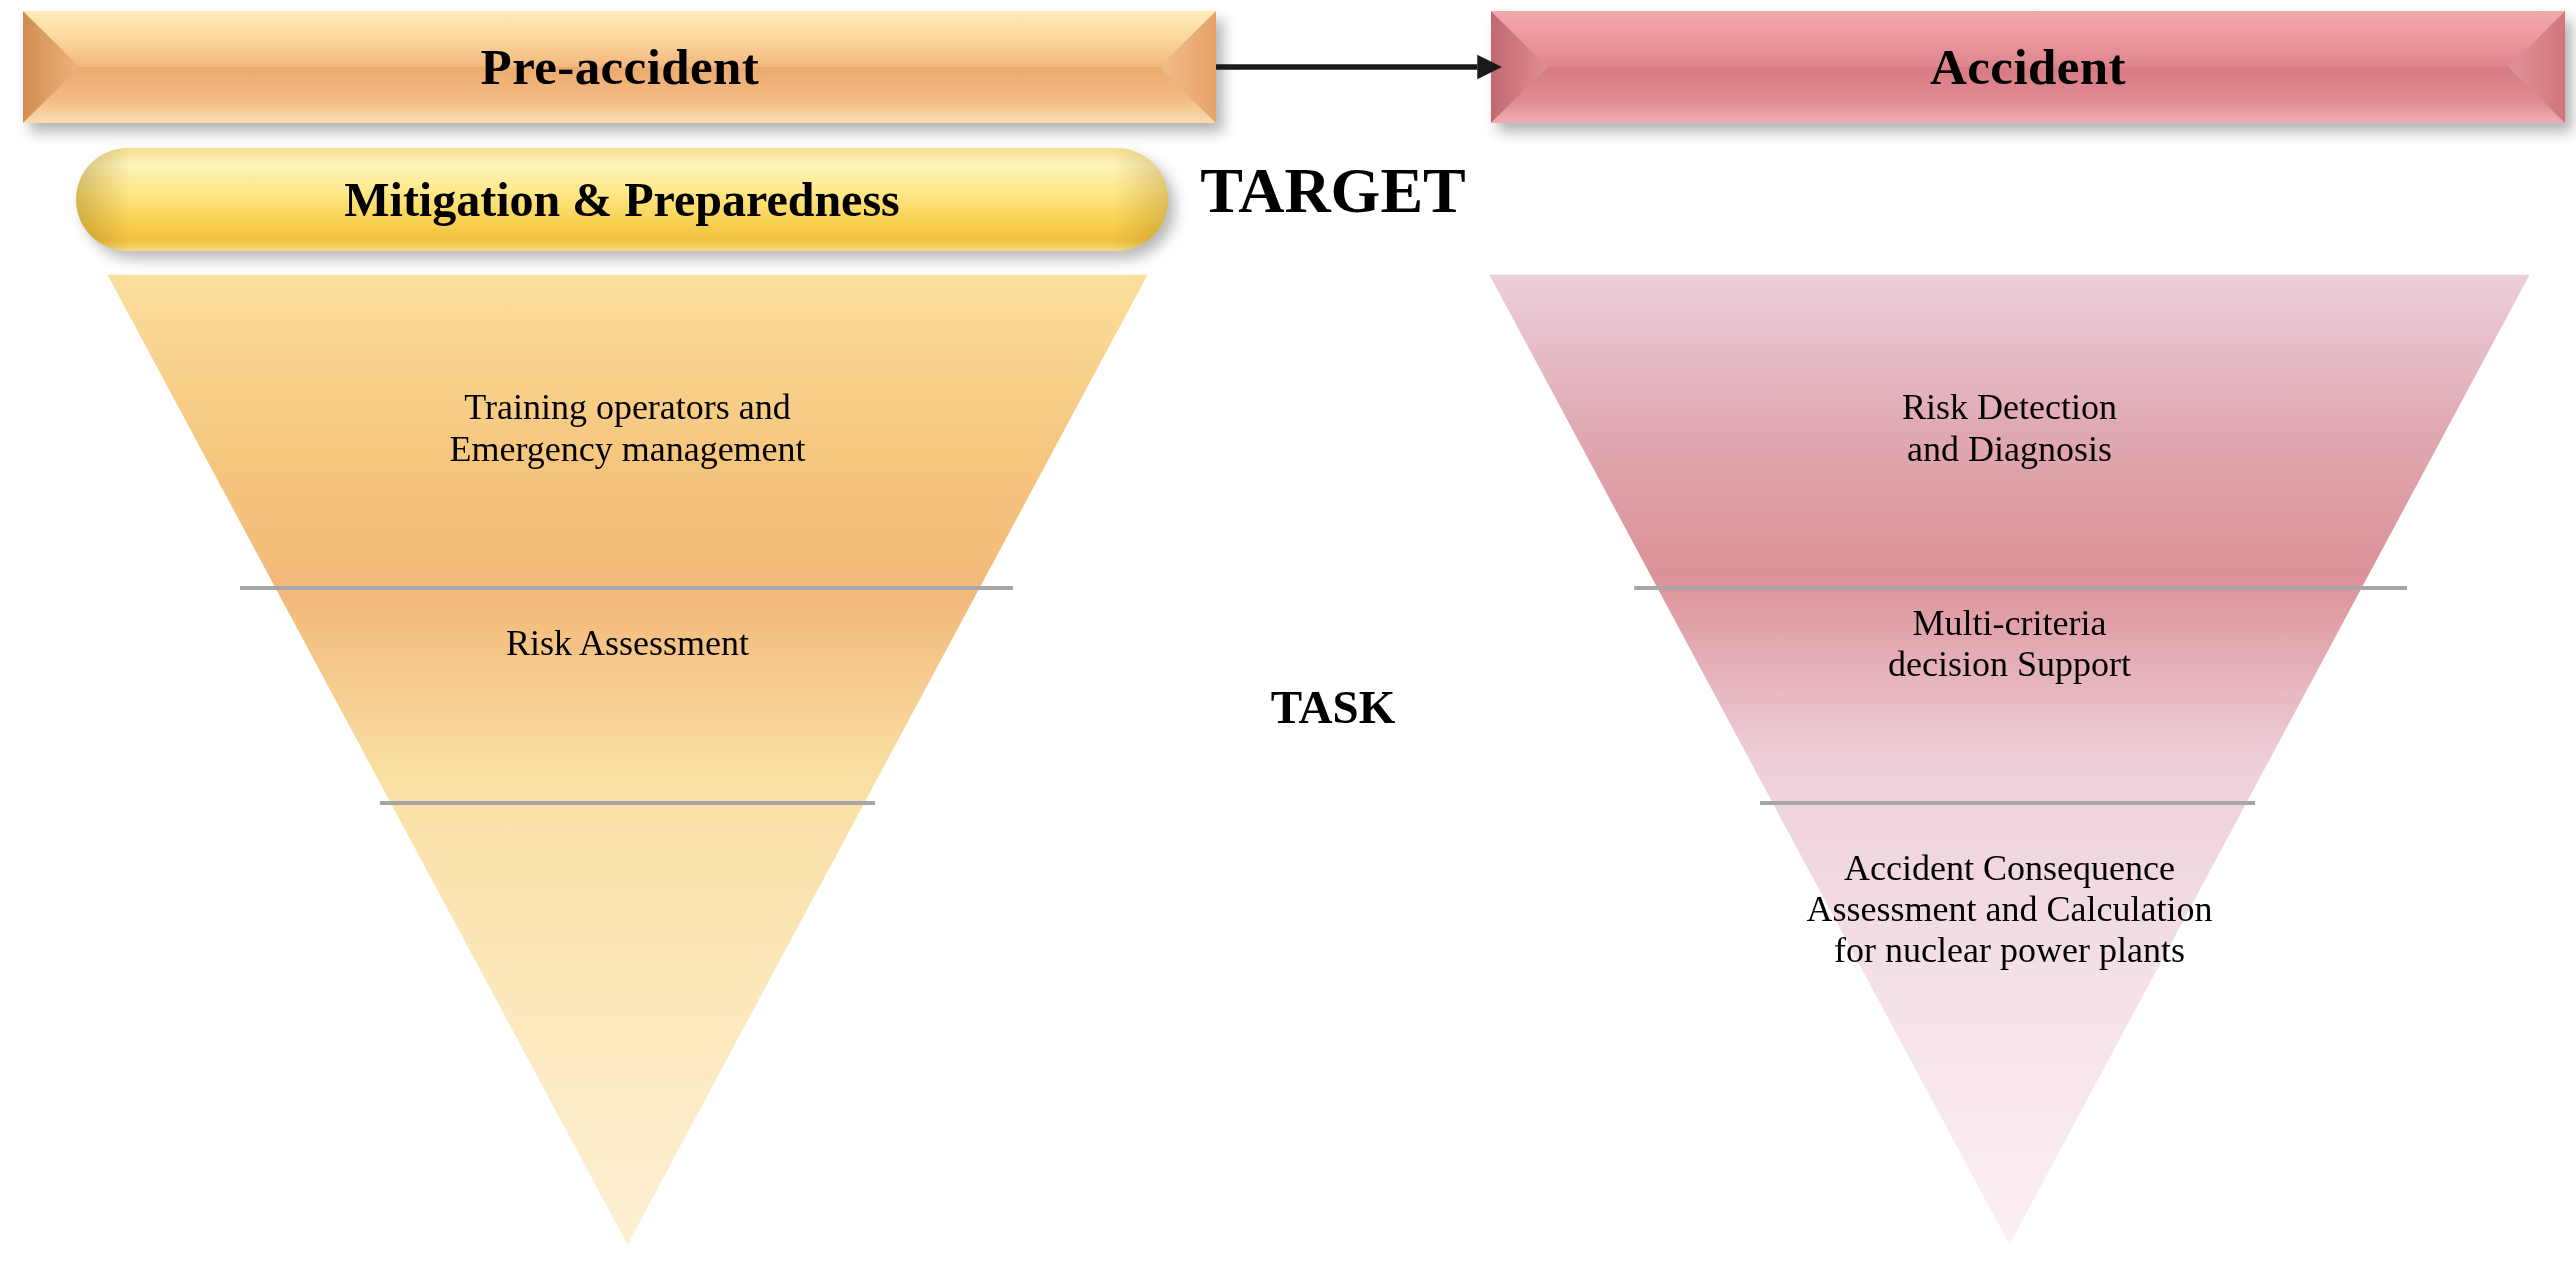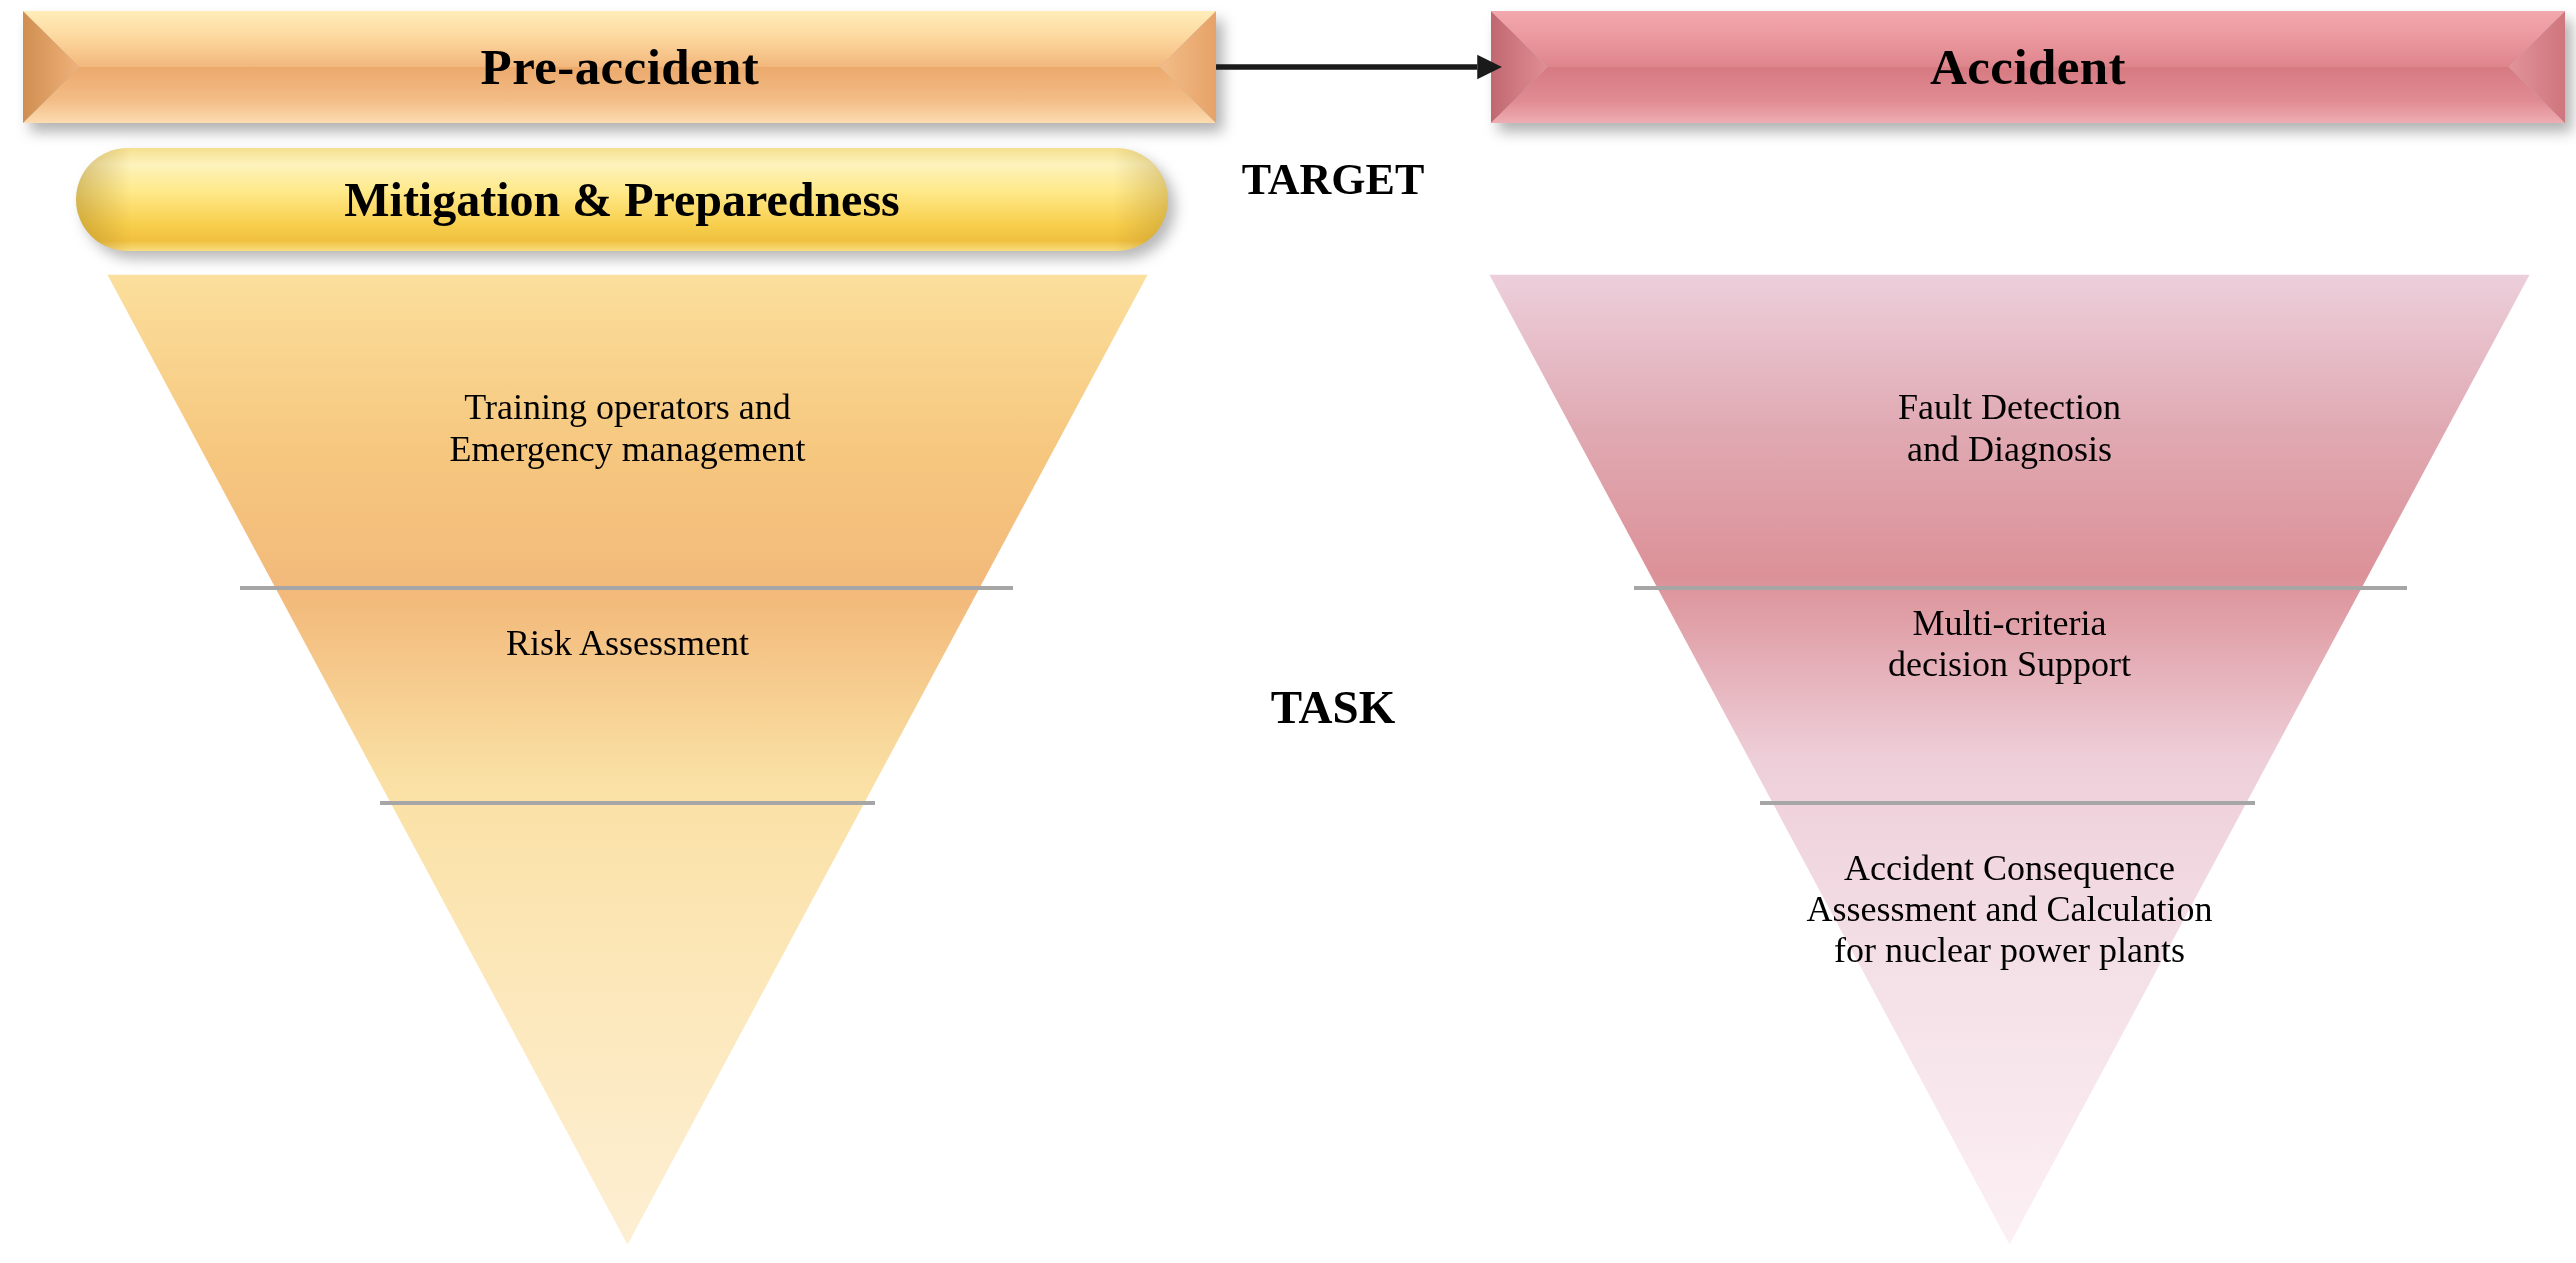--- a/index.html
+++ b/index.html
@@ -91,21 +91,21 @@
         #f7ecf1 100%);
   }
 
   
   .mid-label {
     position: absolute;
     font-weight: bold;
     color: #000000;
     text-align: center;
   }
-  #label-target { left: 1185px; top: 154px;  width: 296px; font-size: 44px; }
+  #label-target { left: 1185px; top: 154px;  width: 296px; font-size: 64px; }
   #label-task   { left: 1185px; top: 680px;  width: 296px; font-size: 47px; }
 
   
   .funnel { position: absolute; }
   .funnel > svg { display: block; }
   .funnel .rows {
     position: absolute;
     inset: 0;
     z-index: 4;
   }
@@ -254,21 +254,21 @@
           <stop offset="31%" stop-color="#dc9198"></stop>
           <stop offset="50%" stop-color="#eecfd9"></stop>
           <stop offset="72%" stop-color="#f4e0e7"></stop>
           <stop offset="100%" stop-color="#fcf0f4"></stop>
         </linearGradient>
       </defs>
       <polygon points="8,6 1342,6 675,1250" fill="url(#gFunR)"></polygon>
     </svg>
 
     <div class="rows">
-      <div class="frow" style="top:-17px; height:351px;">Fault Detection
+      <div class="frow" style="top:-17px; height:351px;">Risk Detection
 and Diagnosis</div>
       <div class="frow" style="top:257px; height:234px;">Multi-criteria
 decision Support</div>
       <div class="frow" style="top:476px; height:327px;">Accident Consequence
 Assessment and Calculation
 for nuclear power plants</div>
     </div>
   </div>
   <div class="divider" style="left:1634px; top:586px; width:773px;"></div>
   <div class="divider" style="left:1760px; top:801px; width:495px;"></div>

